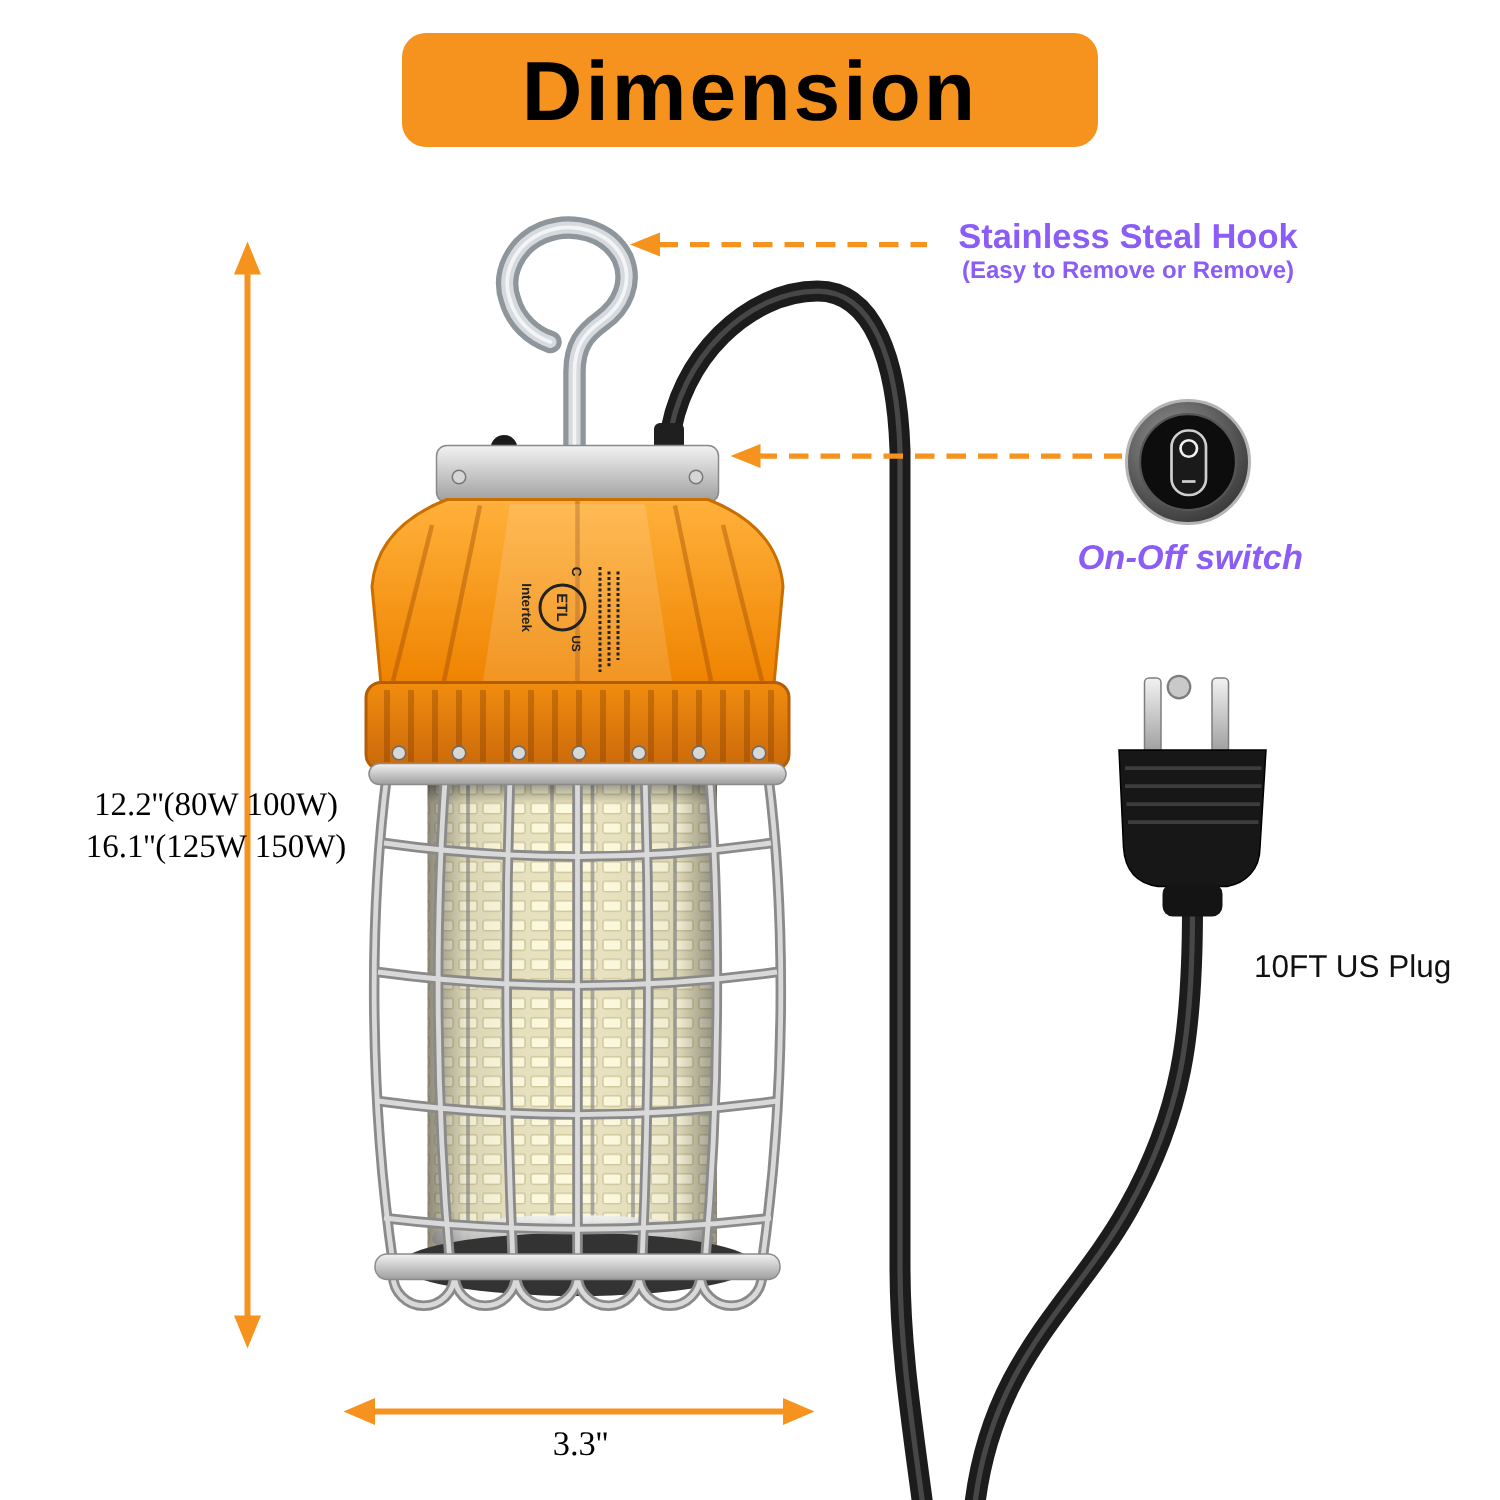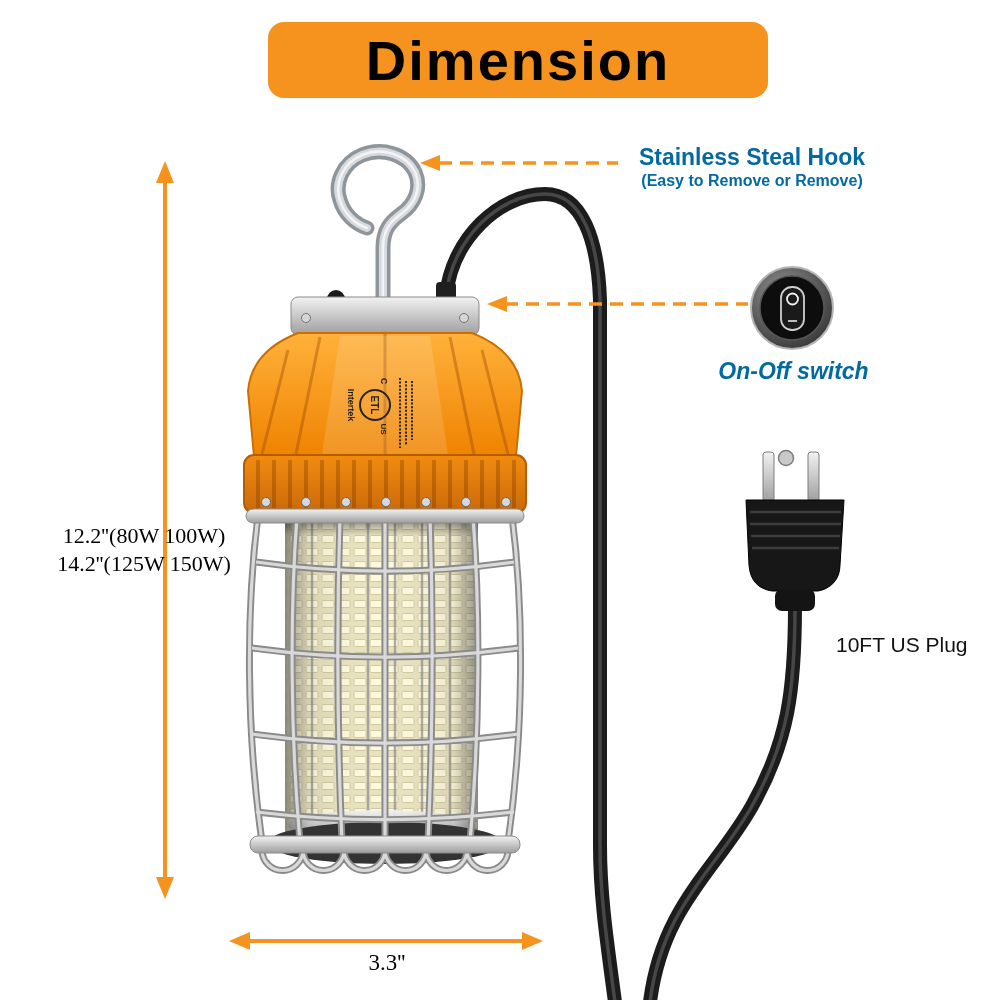--- a/index.html
+++ b/index.html
@@ -1,24 +1,24 @@
 <!DOCTYPE html>
 <html><head>
 <meta charset="utf-8">
 <style>
   html,body{margin:0;padding:0;background:#fff;}
   .canvas{position:relative;width:1000px;height:1000px;background:#ffffff;overflow:hidden;
           font-family:"Liberation Sans",sans-serif;}
   .abs{position:absolute;}
   .art{position:absolute;left:0;top:0;}
-  .banner{left:268px;top:22px;width:500px;height:76px;background:#F6921E;border-radius:16px;
+  .banner{left:268px;top:22px;width:464px;height:76px;background:#F6921E;border-radius:16px;
           display:flex;align-items:center;justify-content:center;}
   .banner .title{font-size:56px;font-weight:800;color:#000;letter-spacing:2px;
                  font-family:"Liberation Sans",sans-serif;}
-  .lbl-orange{color:#0369a1;font-weight:700;text-align:center;}
+  .lbl-orange{color:#8b5cf6;font-weight:700;text-align:center;}
   .hook-label{left:612px;top:144px;width:280px;font-size:23px;}
   .hook-sub{left:608px;top:172px;width:288px;font-size:16px;}
   .switch-label{left:696px;top:358px;width:195px;font-size:23px;font-style:italic;}
   .plug-label{left:836px;top:633px;width:170px;font-size:21px;color:#111;}
   .dim-text{font-family:"Liberation Serif",serif;color:#000;text-align:center;}
   .height-label{left:28px;top:522px;width:232px;font-size:22px;line-height:28px;}
   .width-label{left:345px;top:950px;width:84px;font-size:23px;}
 </style>
 </head>
 <body>
@@ -230,18 +230,18 @@
 
   <div class="abs lbl-orange hook-label">Stainless Steal Hook</div>
   <div class="abs lbl-orange hook-sub">(Easy to Remove or Remove)</div>
 
   <div class="abs lbl-orange switch-label">On-Off switch</div>
 
   <div class="abs plug-label">10FT US Plug</div>
 
   <div class="abs dim-text height-label">
     <div>12.2''(80W 100W)</div>
-    <div>14.2''(125W 150W)</div>
+    <div>16.1''(125W 150W)</div>
   </div>
 
   <div class="abs dim-text width-label">3.3''</div>
 
 </div>
 
 </body></html>

